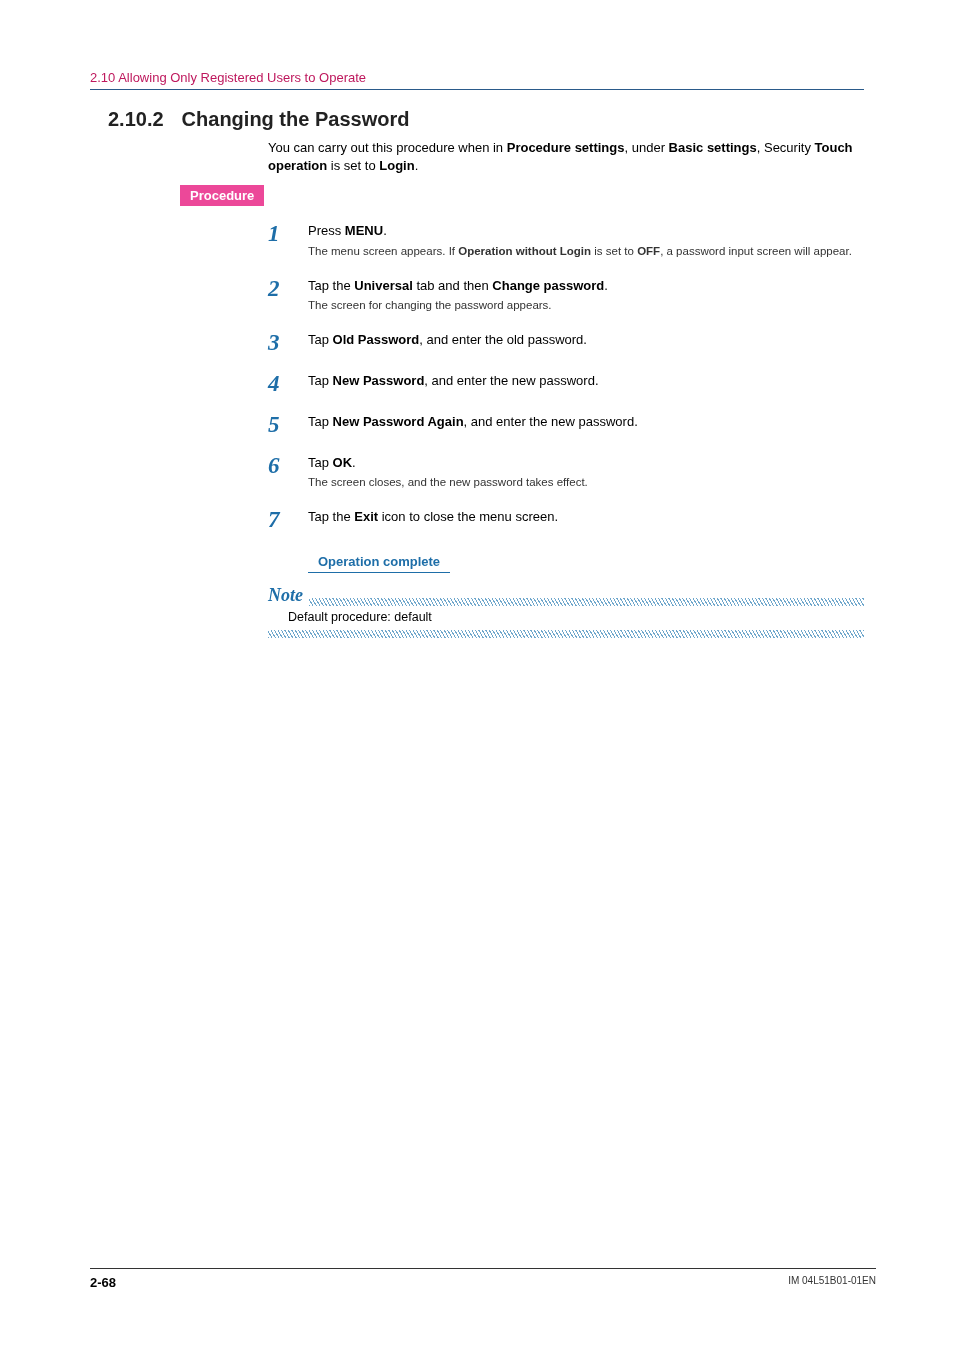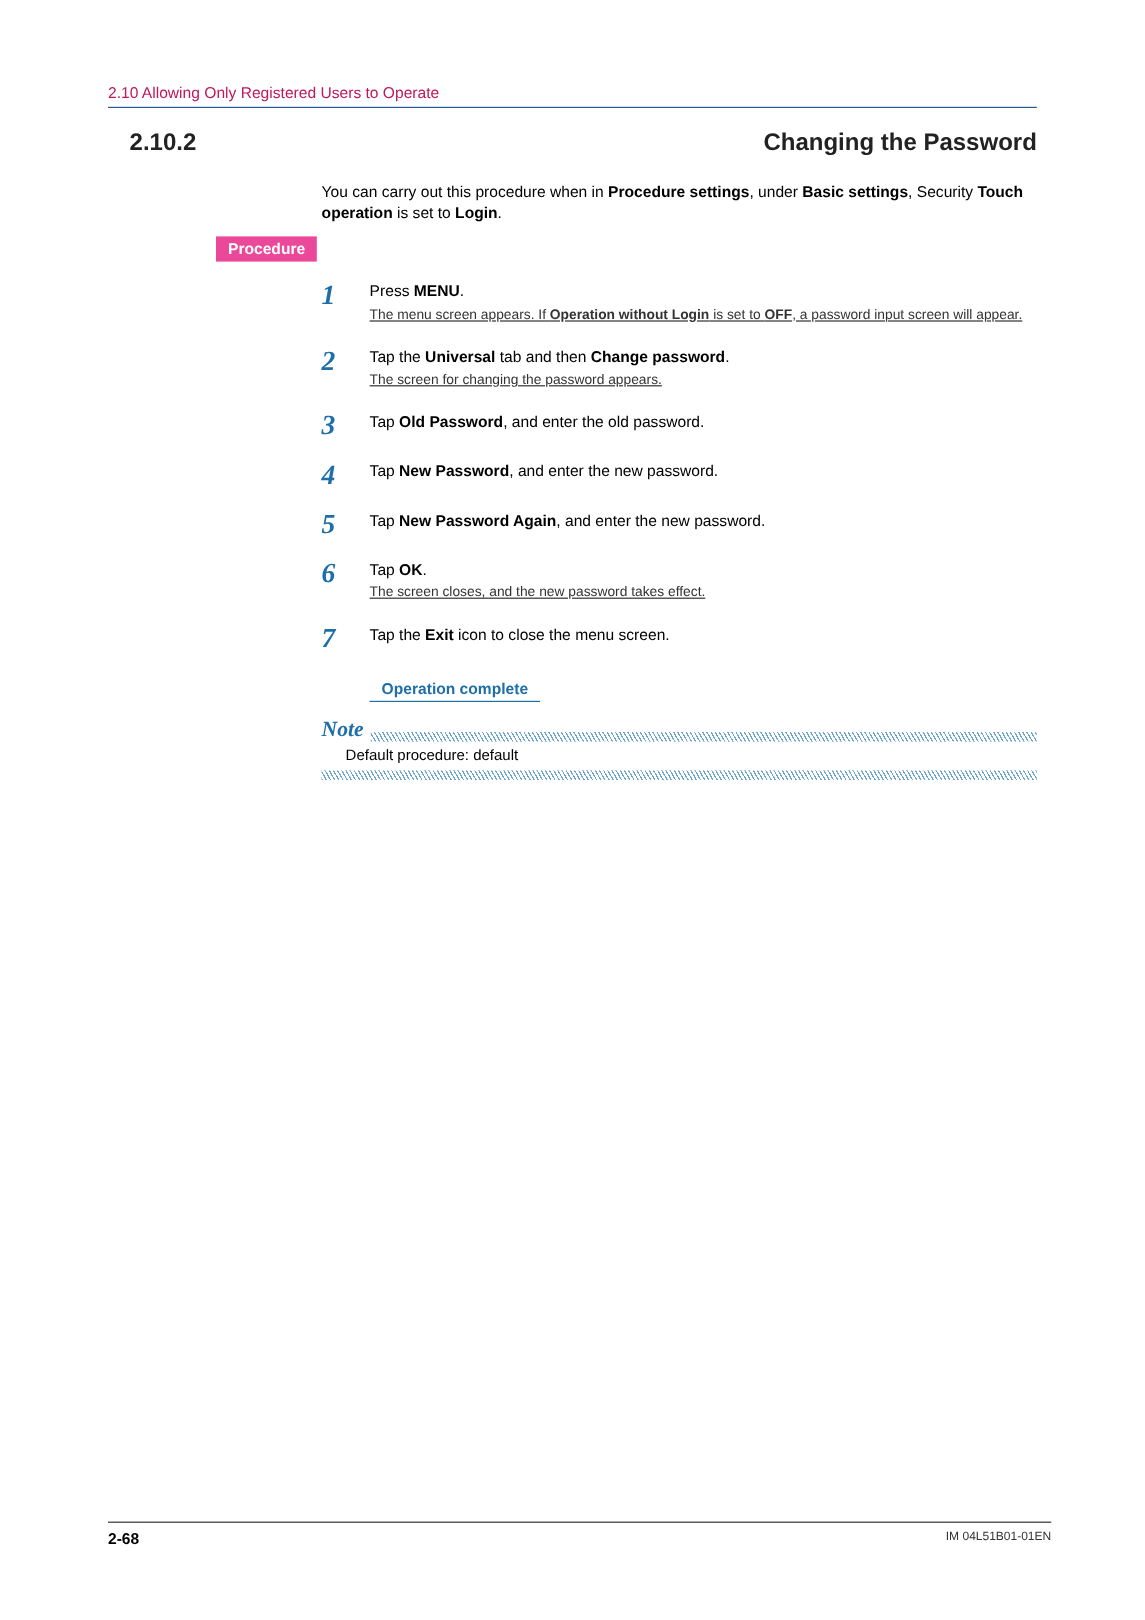--- a/index.html
+++ b/index.html
@@ -1,33 +1,33 @@
 <!DOCTYPE html>
 <html><head>
   <meta charset="utf-8">
   <style>
     * { box-sizing: border-box; margin: 0; padding: 0; }
     body { font-family: Arial, Helvetica, sans-serif; background: #fff; color: #000; }
     .page { width: 954px; height: 1350px; position: relative; padding: 70px 90px 0 90px; }
     
     .header-line { font-size: 13px; color: #be185d; padding-bottom: 4px; border-bottom: 1px solid #2a5a8a; margin-bottom: 18px; }
     
-    .section-heading { display: flex; gap: 18px; margin-bottom: 20px; justify-content: space-between; }
+    .section-heading { display: flex; gap: 18px; margin-bottom: 8px; }
     .section-number { font-size: 20px; font-weight: bold; color: #222; margin-left: 18px; }
     .section-title { font-size: 20px; font-weight: bold; color: #222; }
     
     .intro-block { margin-left: 178px; font-size: 13px; line-height: 1.4; margin-bottom: 10px; }
     
     .procedure-label { display: inline-block; background: #ec4899; color: #fff; font-size: 13px; font-weight: bold; padding: 3px 10px; margin-left: 90px; margin-bottom: 16px; }
     
     .steps { margin-left: 178px; }
     .step { display: flex; gap: 18px; margin-bottom: 18px; align-items: flex-start; }
     .step-num { font-family: Georgia, 'Times New Roman', serif; font-style: italic; font-weight: bold; font-size: 23px; color: #1e6ea8; min-width: 22px; line-height: 1; padding-top: 0; }
     .step-body { font-size: 13px; line-height: 1.4; flex: 1; }
-    .step-sub { font-size: 11.5px; color: #333; margin-top: 2px; text-decoration: underline; }
+    .step-sub { font-size: 11.5px; color: #333; margin-top: 2px; }
     
     .op-complete { display: inline-block; color: #1e6ea8; font-size: 13px; font-weight: bold; padding: 3px 10px; border-bottom: 1px solid #1e6ea8; margin-left: 40px; margin-top: 2px; margin-bottom: 12px; }
     
     .note-block { margin-left: 178px; }
     .note-header { display: flex; align-items: flex-end; }
     .note-label { font-family: Georgia, 'Times New Roman', serif; font-style: italic; font-weight: bold; font-size: 18px; color: #1e6ea8; margin-right: 6px; }
     .hatch { flex: 1; height: 8px; background: repeating-linear-gradient(60deg, #6fa7cc 0, #6fa7cc 1px, #fff 1px, #fff 3px); }
     .note-body { font-size: 12.5px; padding: 4px 10px 6px 20px; }
     .hatch-full { height: 8px; background: repeating-linear-gradient(60deg, #6fa7cc 0, #6fa7cc 1px, #fff 1px, #fff 3px); }
     

